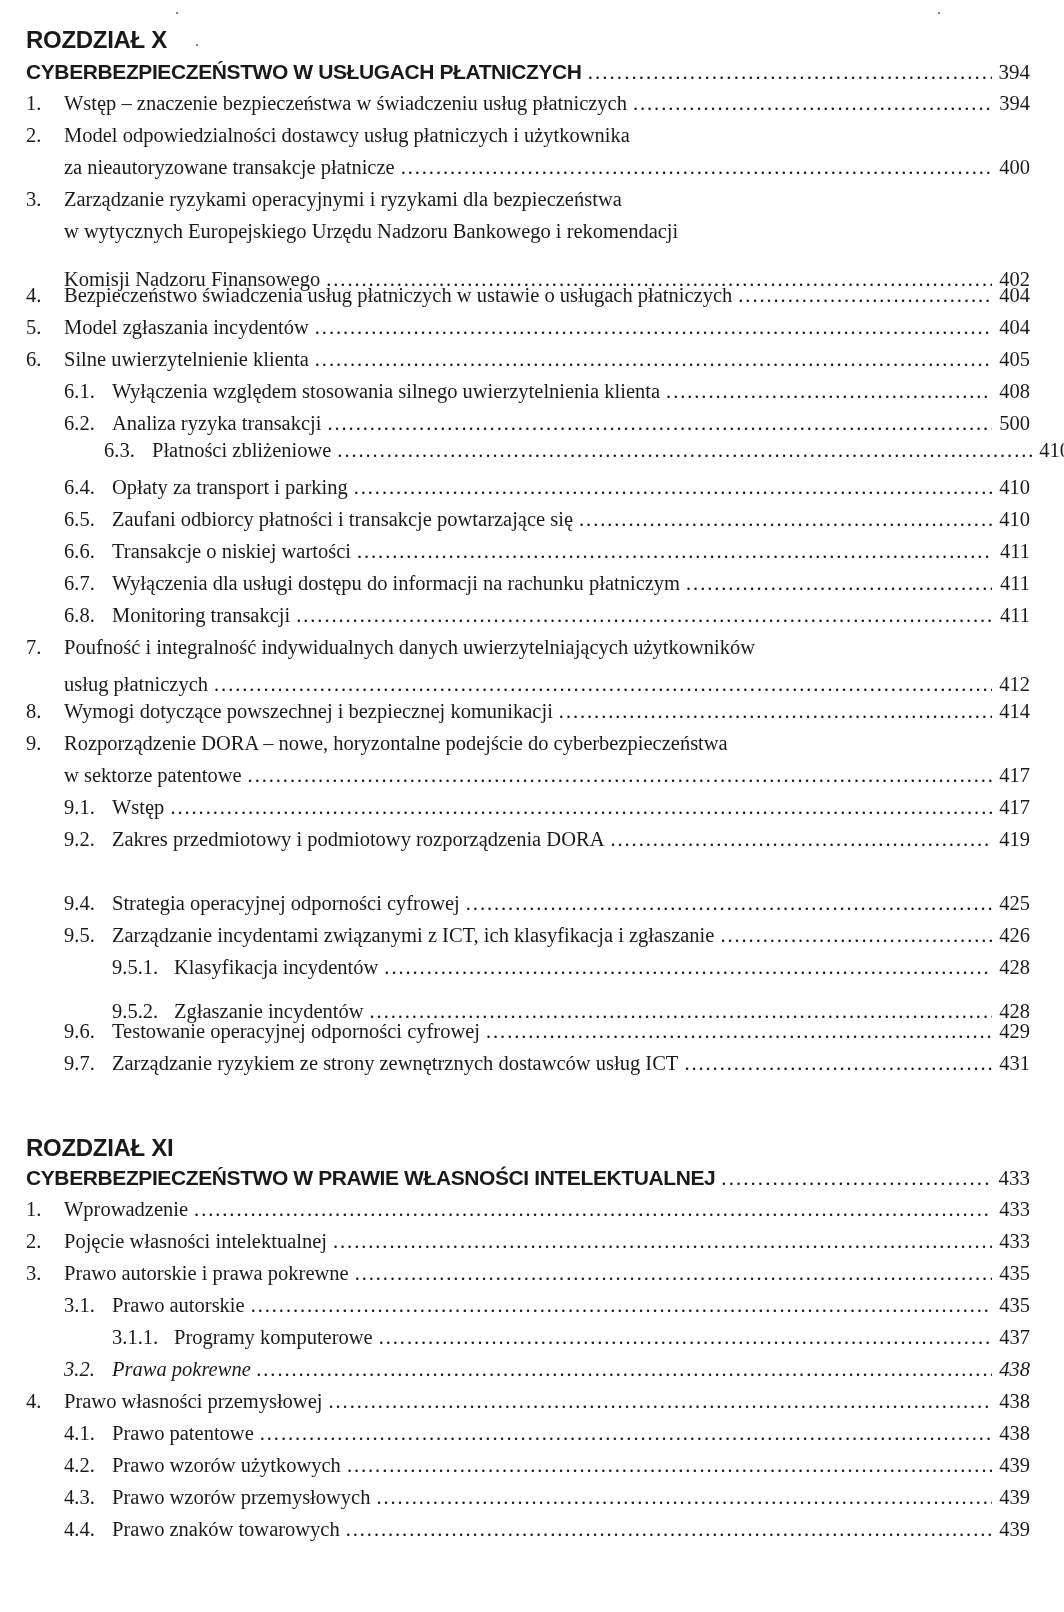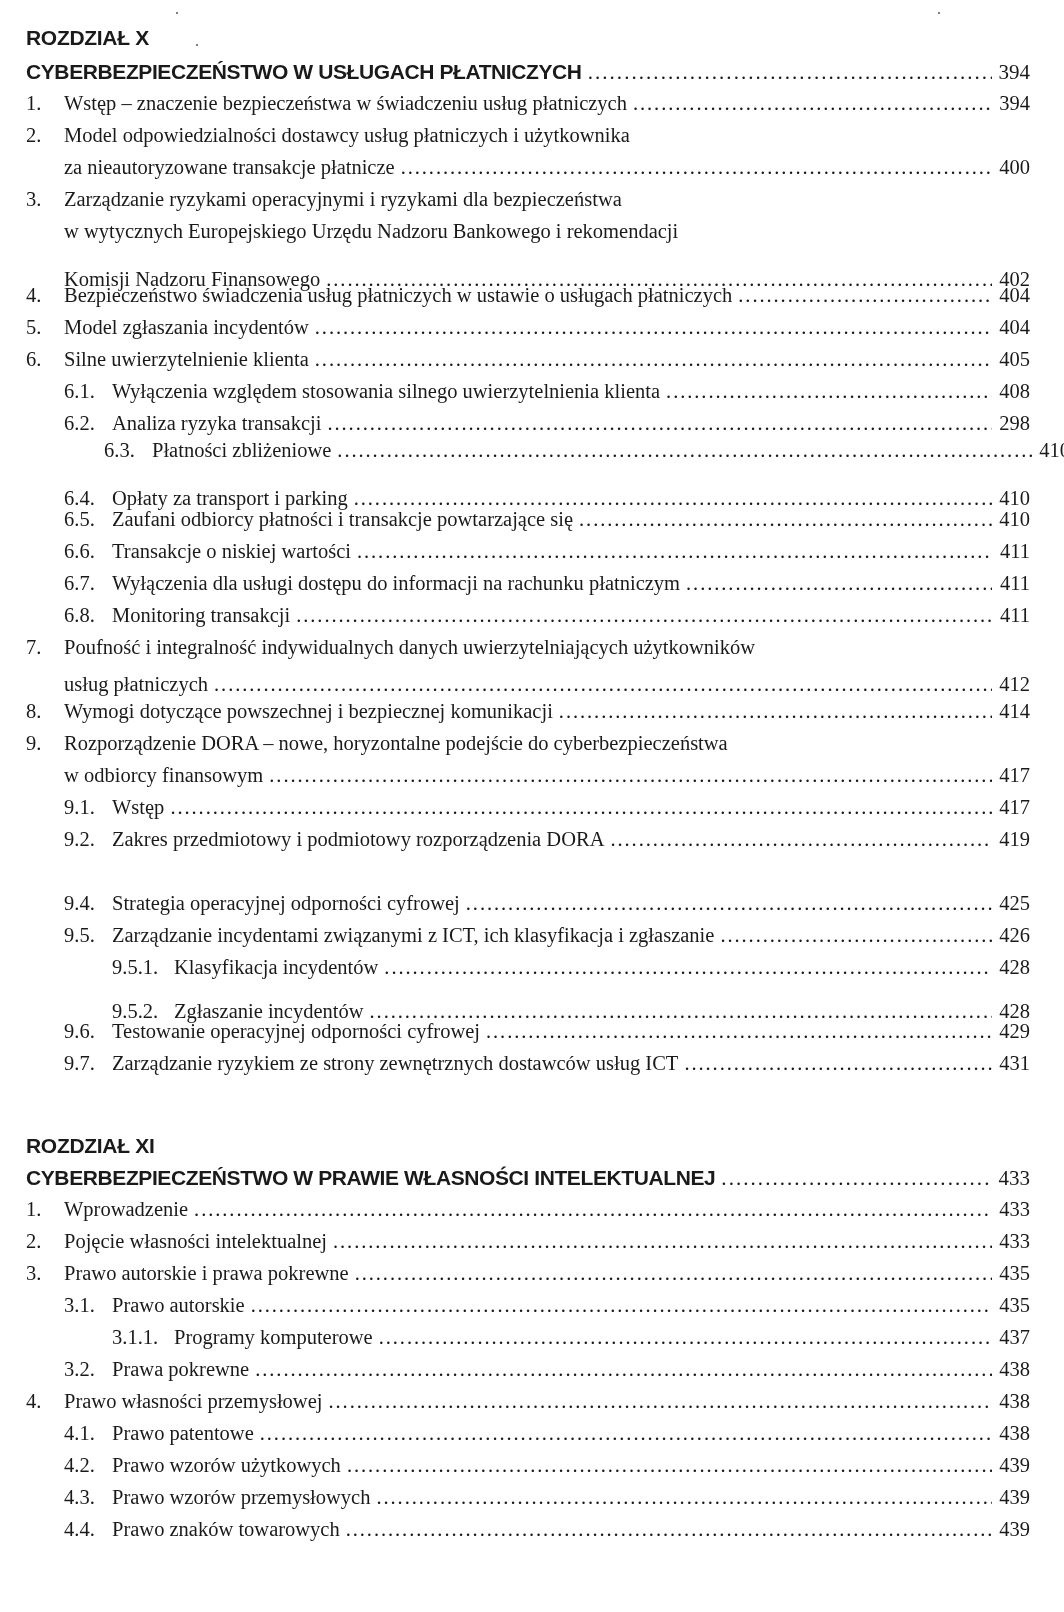--- a/index.html
+++ b/index.html
@@ -1,21 +1,21 @@
 <!DOCTYPE html>
 <html><head>
 <meta charset="utf-8">
 <style>
   html, body { margin: 0; padding: 0; background: #ffffff; }
   body { width: 1064px; height: 1612px; position: relative; overflow: hidden; color: #1a1a1a; }
   .page { position: absolute; left: 0; top: 0; width: 1064px; height: 1612px; }
   .chapter-label {
     position: absolute; left: 26px;
     font-family: "Liberation Sans", sans-serif; font-weight: bold;
-    font-size: 21px; letter-spacing: -0.3px;
+    font-size: 24px; letter-spacing: -0.3px;
   }
   .row {
     position: absolute; left: 26px; width: 1004px; height: 28px;
     display: flex; align-items: baseline;
     font-family: "Liberation Serif", serif; font-size: 20.5px;
     white-space: nowrap;
   }
   .row.heading { font-family: "Liberation Sans", sans-serif; font-weight: bold; font-size: 21px; letter-spacing: -0.4px; }
   .row.heading .page-num { font-family: "Liberation Serif", serif; font-weight: normal; letter-spacing: 0; }
   .num { display: inline-block; flex: none; }
@@ -105,31 +105,31 @@
     <span class="num">6.1.</span>
     <span class="title">Wyłączenia względem stosowania silnego uwierzytelnienia klienta</span>
     <span class="leader"></span>
     <span class="page-num">408</span>
   </div>
 
   <div class="row lvl2" style="top:412px;">
     <span class="num">6.2.</span>
     <span class="title">Analiza ryzyka transakcji</span>
     <span class="leader"></span>
-    <span class="page-num">298</span>
+    <span class="page-num">500</span>
   </div>
 
   <div class="row lvl2" style="top:439px;margin-left:40px;">
     <span class="num">6.3.</span>
     <span class="title">Płatności zbliżeniowe</span>
     <span class="leader"></span>
     <span class="page-num">410</span>
   </div>
 
-  <div class="row lvl2" style="top:476px;margin-top:11px;">
+  <div class="row lvl2" style="top:476px;">
     <span class="num">6.4.</span>
     <span class="title">Opłaty za transport i parking</span>
     <span class="leader"></span>
     <span class="page-num">410</span>
   </div>
 
   <div class="row lvl2" style="top:508px;">
     <span class="num">6.5.</span>
     <span class="title">Zaufani odbiorcy płatności i transakcje powtarzające się</span>
     <span class="leader"></span>
@@ -172,21 +172,21 @@
     <span class="title">Wymogi dotyczące powszechnej i bezpiecznej komunikacji</span>
     <span class="leader"></span>
     <span class="page-num">414</span>
   </div>
 
   <div class="row lvl1" style="top:732px;">
     <span class="num">9.</span>
     <span class="title">Rozporządzenie DORA – nowe, horyzontalne podejście do cyberbezpieczeństwa</span>
   </div>
   <div class="row lvl2" style="top:764px;">
-    <span class="title">w odbiorcy finansowym</span>
+    <span class="title">w sektorze patentowe</span>
     <span class="leader"></span>
     <span class="page-num">417</span>
   </div>
 
   <div class="row lvl2" style="top:796px;">
     <span class="num">9.1.</span>
     <span class="title">Wstęp</span>
     <span class="leader"></span>
     <span class="page-num">417</span>
   </div>
@@ -277,21 +277,21 @@
     <span class="page-num">435</span>
   </div>
 
   <div class="row lvl3" style="top:1326px;">
     <span class="num">3.1.1.</span>
     <span class="title">Programy komputerowe</span>
     <span class="leader"></span>
     <span class="page-num">437</span>
   </div>
 
-  <div class="row lvl2" style="top:1358px;">
+  <div class="row lvl2" style="top:1358px;font-style:italic;">
     <span class="num">3.2.</span>
     <span class="title">Prawa pokrewne</span>
     <span class="leader"></span>
     <span class="page-num">438</span>
   </div>
 
   <div class="row lvl1" style="top:1390px;">
     <span class="num">4.</span>
     <span class="title">Prawo własności przemysłowej</span>
     <span class="leader"></span>

